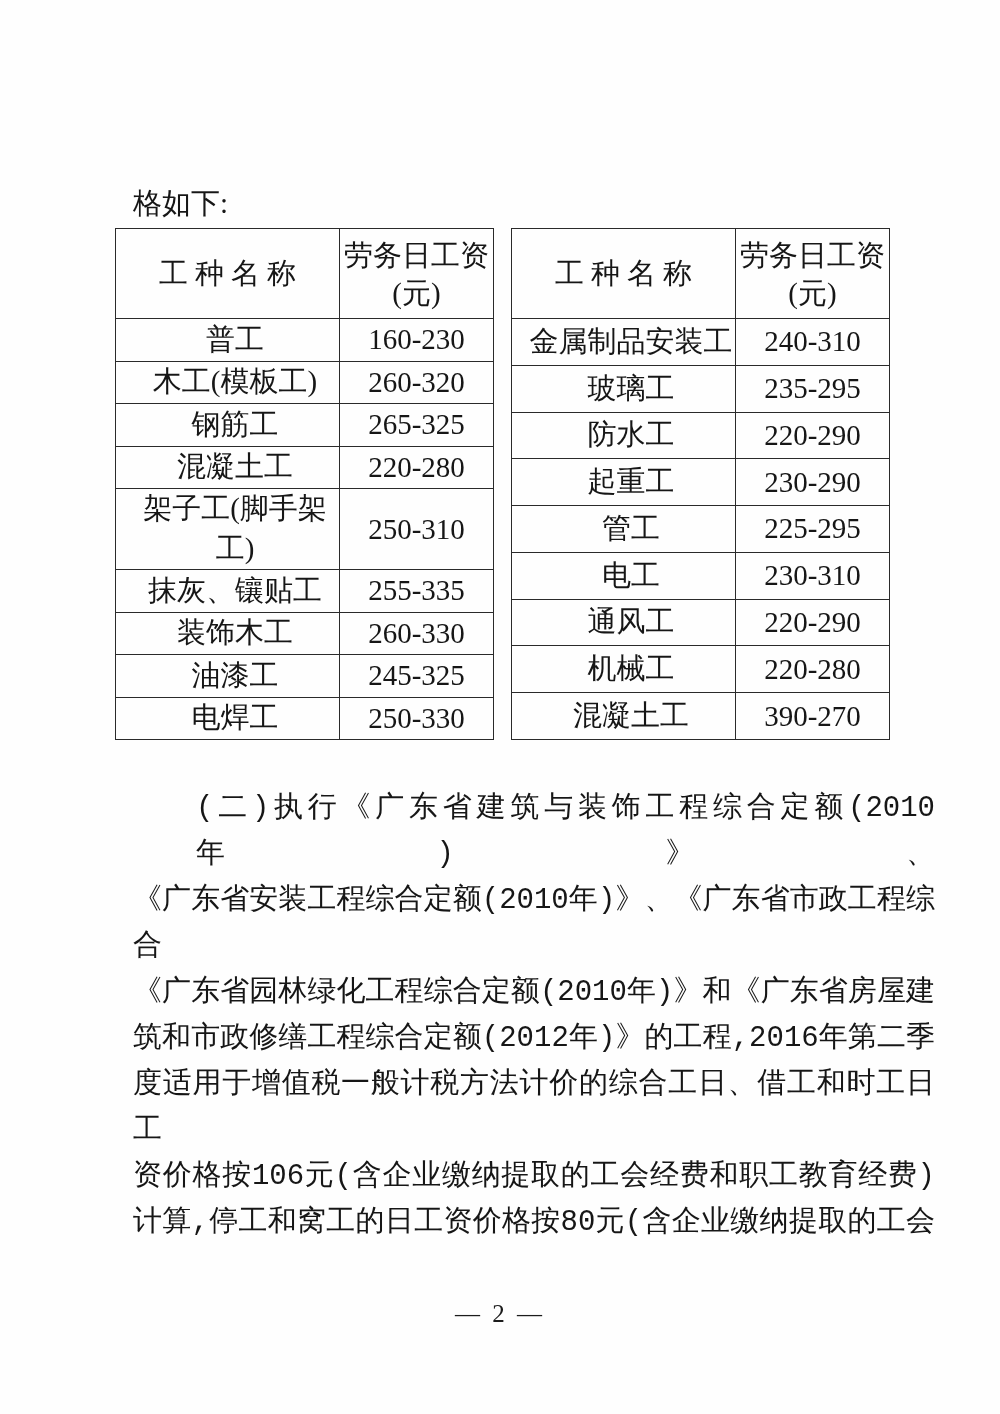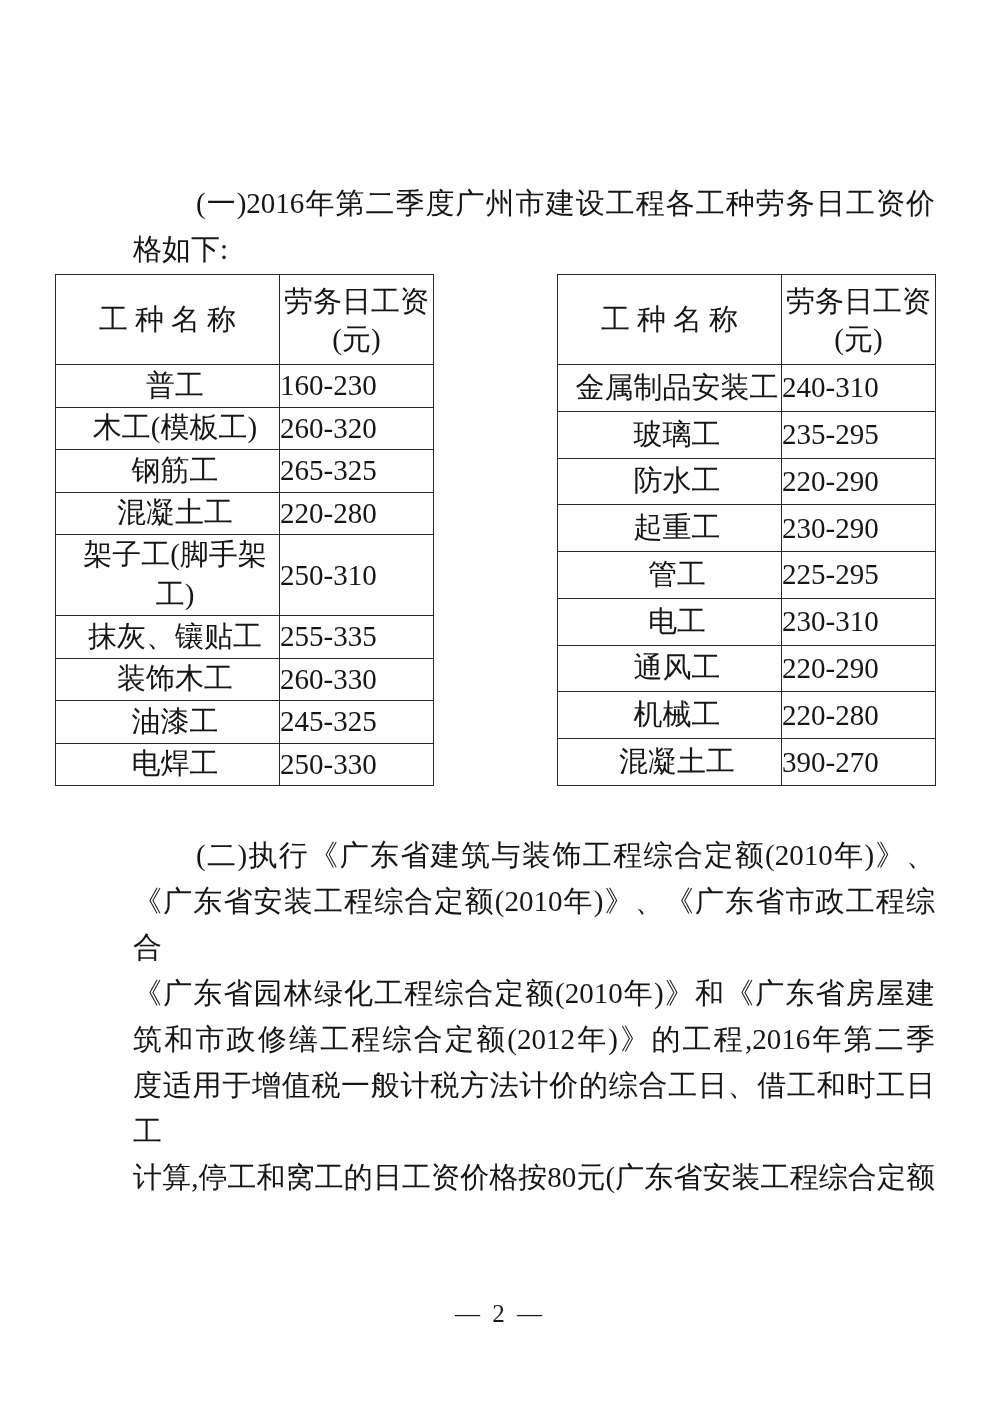--- a/index.html
+++ b/index.html
@@ -21,22 +21,22 @@
   }
   .intro-block { padding-top: 180px; }
   .line { white-space: nowrap; }
   .justify-full {
     white-space: normal;
     text-align: justify;
     text-align-last: justify;
   }
   .indent-first { padding-left: 63px; }
   .tables-wrap {
-    margin: 2px 0 0 55px;
-    width: 881px;
+    margin: 2px 0 0 115px;
+    width: 775px;
     display: flex;
     justify-content: space-between;
   }
   table.wage-table {
     border-collapse: collapse;
     table-layout: fixed;
     width: 378px;
     font-size: 29px;
   }
   table.wage-table col.col-job  { width: 224px; }
@@ -44,40 +44,39 @@
   table.wage-table th, table.wage-table td {
     border: 1px solid #2a2a2a;
     font-weight: normal;
     vertical-align: middle;
   }
   table.wage-table th { height: 90px; text-align: center; }
   th.th-job { letter-spacing: 7px; text-indent: 7px; }
   th.th-wage div { line-height: 38px; }
   table.wage-table td { height: 42.5px; }
   td.td-job { text-align: center; padding-left: 15px; }
-  td.td-wage { text-align: left; font-family: "Liberation Serif", "DejaVu Serif", serif; }
-  .body-block { margin-top: 46px; }
+  td.td-wage { text-align: center; font-family: "Liberation Serif", "DejaVu Serif", serif; }
+  .body-block { margin-top: 46px; font-family: Liberation Mono, monospace; }
   .page-footer {
     position: absolute;
     left: 0;
     top: 1300px;
     width: 100%;
     text-align: center;
     font-size: 25px;
     letter-spacing: 3px;
     color: #1c1c1c;
   }
 </style>
 </head>
 <body>
 
 <div class="page">
 
   <div class="text-block intro-block">
-    <div class="line justify-full indent-first">(一)2016年第二季度广州市建设工程各工种劳务日工资价</div>
     <div class="line">格如下:</div>
   </div>
 
   <div class="tables-wrap">
 
     <table class="wage-table">
       <colgroup>
           <col class="col-job">
           <col class="col-wage">
         </colgroup>
@@ -185,18 +184,19 @@
     </table>
 
   </div>
 
   <div class="text-block body-block">
     <div class="line justify-full indent-first">(二)执行《广东省建筑与装饰工程综合定额(2010年)》、</div>
     <div class="line justify-full">《广东省安装工程综合定额(2010年)》、《广东省市政工程综合</div>
     <div class="line justify-full">《广东省园林绿化工程综合定额(2010年)》和《广东省房屋建</div>
     <div class="line justify-full">筑和市政修缮工程综合定额(2012年)》的工程,2016年第二季</div>
     <div class="line justify-full">度适用于增值税一般计税方法计价的综合工日、借工和时工日工</div>
-    <div class="line justify-full">计算,停工和窝工的日工资价格按80元(广东省安装工程综合定额</div>
+    <div class="line justify-full">资价格按106元(含企业缴纳提取的工会经费和职工教育经费)</div>
+    <div class="line justify-full">计算,停工和窝工的日工资价格按80元(含企业缴纳提取的工会</div>
   </div>
 
   <div class="page-footer">— 2 —</div>
 
 </div>
 
 </body></html>

